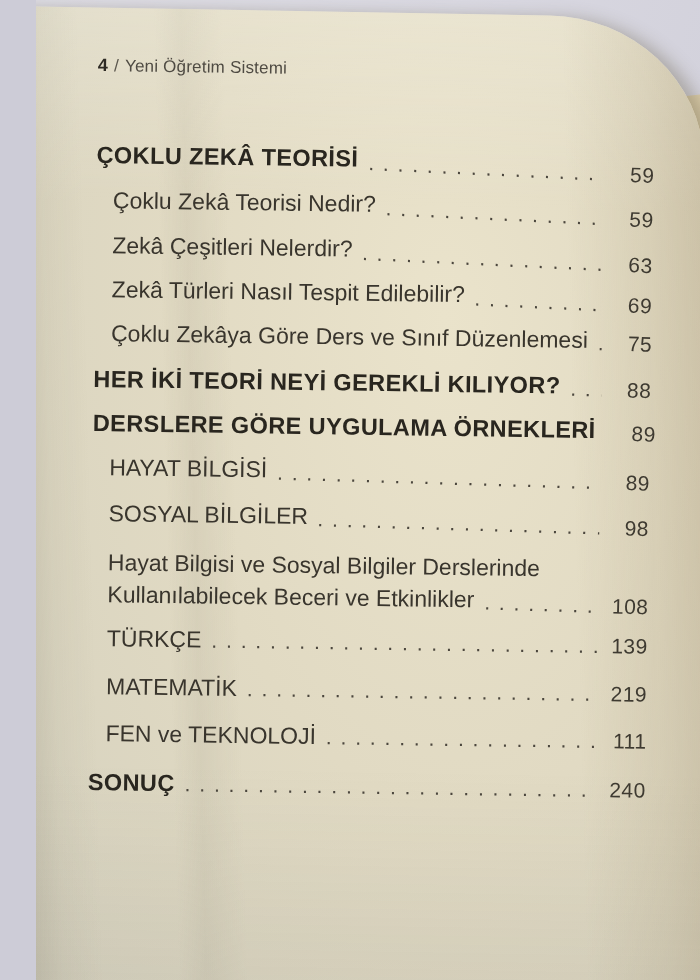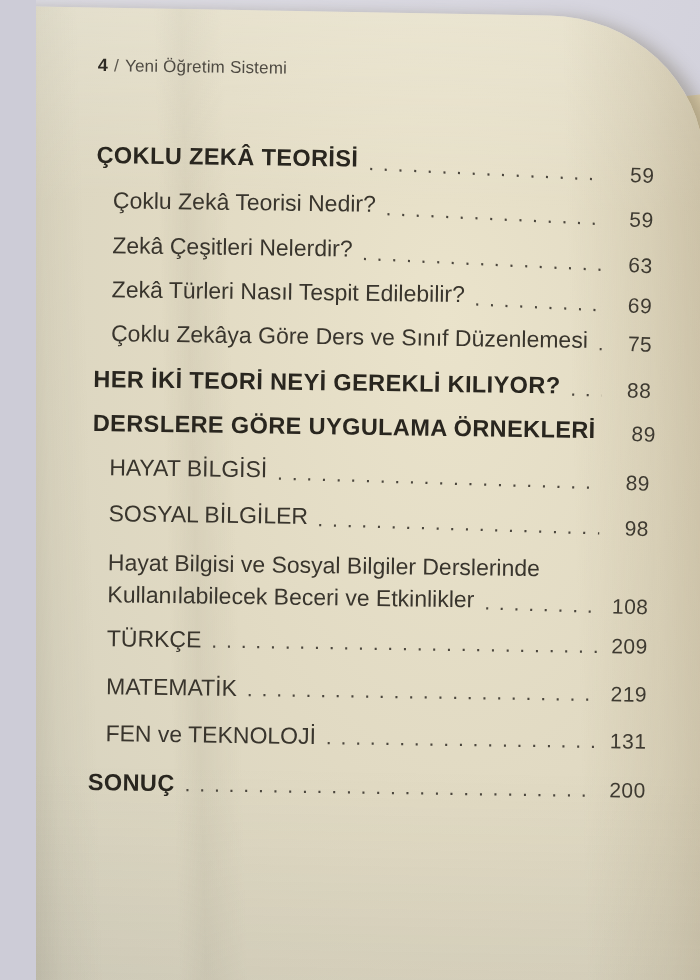--- a/index.html
+++ b/index.html
@@ -168,42 +168,42 @@
       <span class="leader">
           <span class="dots"></span>
           <span class="pnum">108</span>
         </span>
     </div>
 
     <div class="row i" style="margin-top:14px">
       <span class="title">TÜRKÇE</span>
       <span class="leader">
           <span class="dots"></span>
-          <span class="pnum">209</span>
+          <span class="pnum">139</span>
         </span>
     </div>
 
     <div class="row i" style="margin-top:18px">
       <span class="title">MATEMATİK</span>
       <span class="leader">
           <span class="dots"></span>
           <span class="pnum">219</span>
         </span>
     </div>
 
     <div class="row i" style="margin-top:17px">
       <span class="title">FEN ve TEKNOLOJİ</span>
       <span class="leader">
           <span class="dots"></span>
-          <span class="pnum">131</span>
+          <span class="pnum">111</span>
         </span>
     </div>
 
     <div class="row b" style="margin-top:19px">
       <span class="title">SONUÇ</span>
       <span class="leader">
           <span class="dots"></span>
-          <span class="pnum">200</span>
+          <span class="pnum">240</span>
         </span>
     </div>
 
   </div>
 </div>
 
 </body></html>

